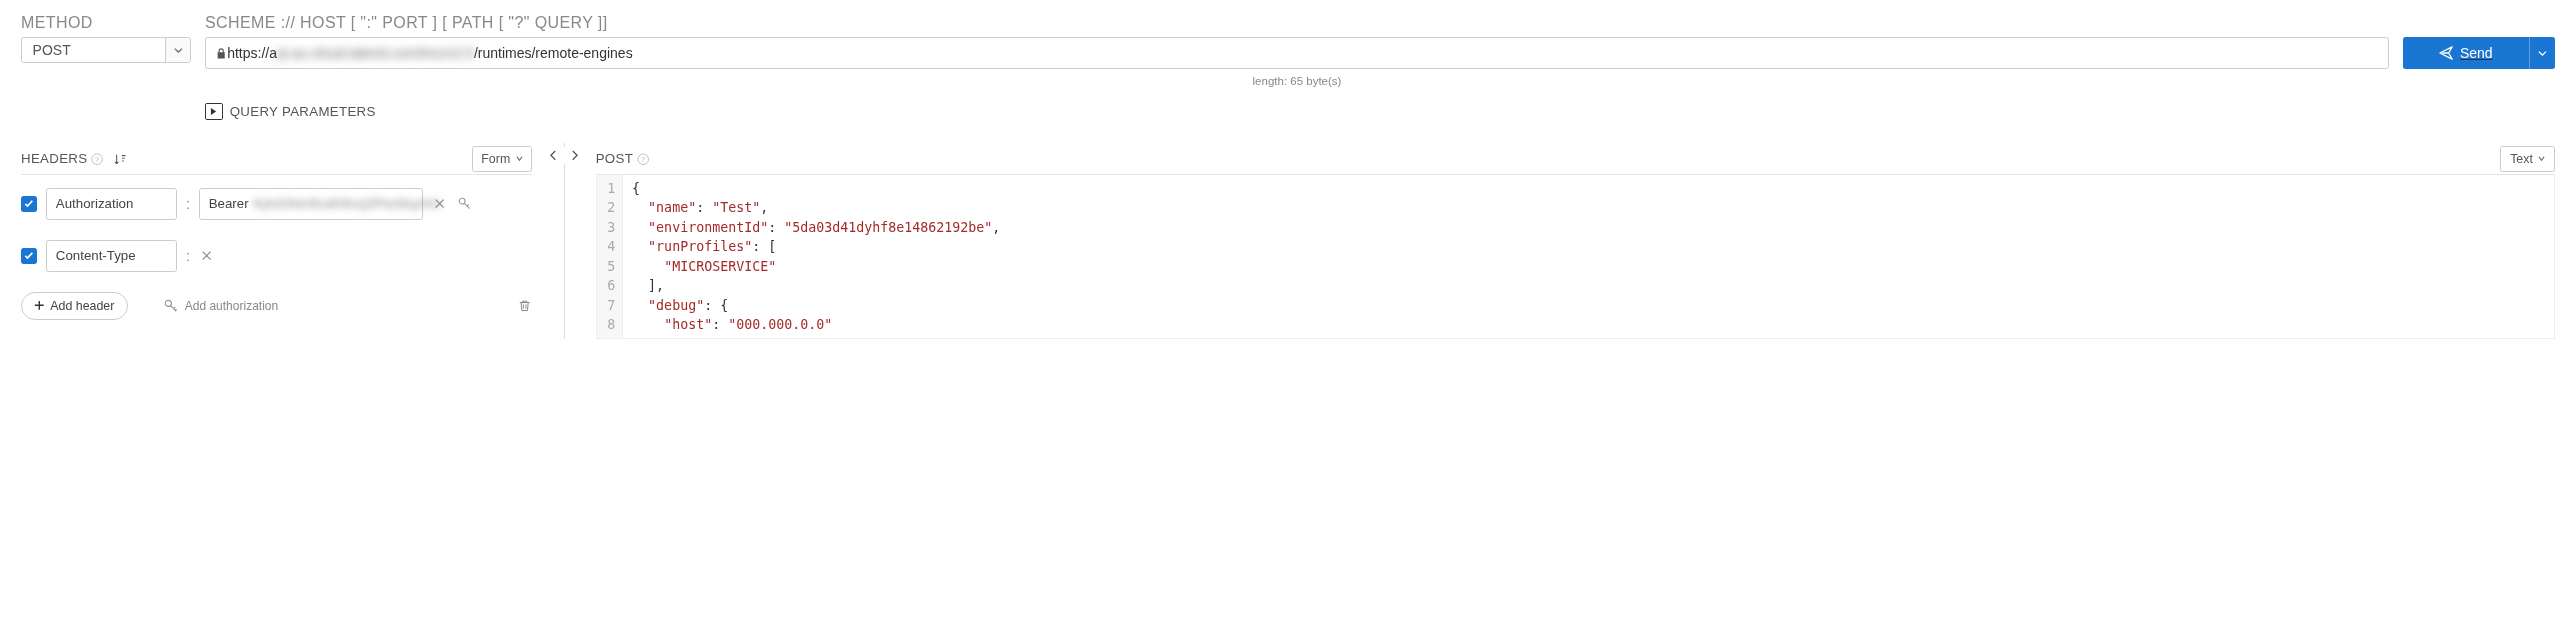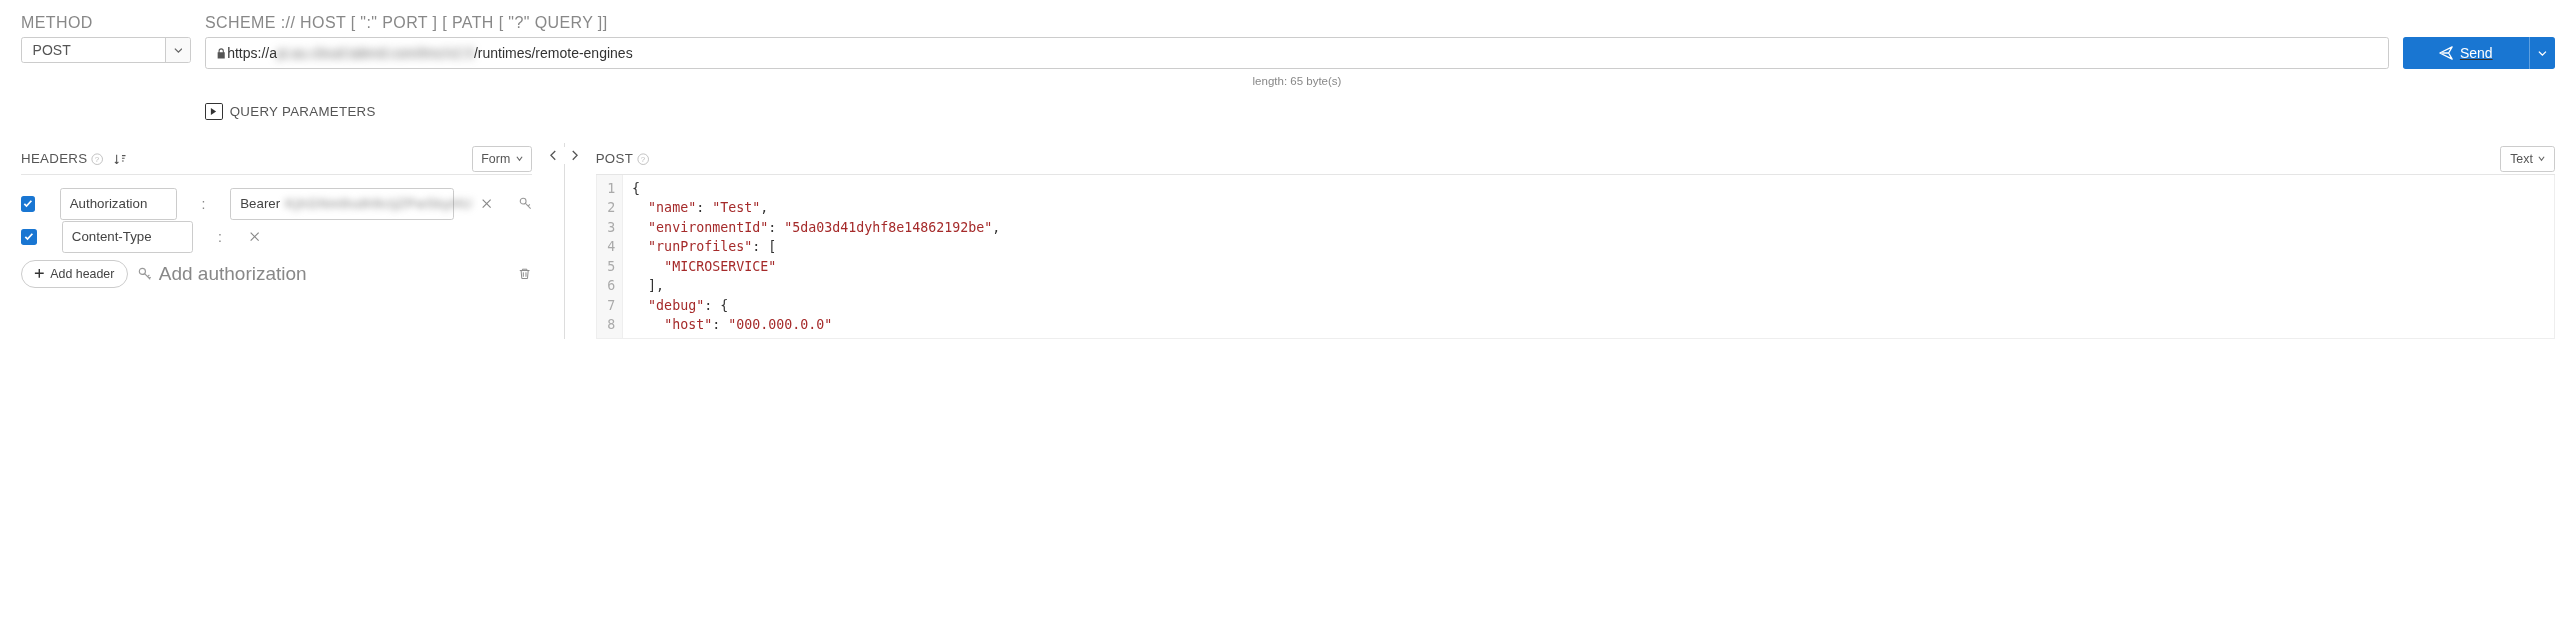--- a/index.html
+++ b/index.html
@@ -34,33 +34,33 @@
 .div-arrows svg { width: 7px; height: 10.6px; }
 .panel-right { flex: 1; padding-left: 17.7px; }
 .panel-head { display: flex; align-items: center; height: 32px; border-bottom: 0.9px solid #e5e5e5; }
 .panel-title { font-size: 13.3px; color: #555; letter-spacing: 0.3px; display: flex; align-items: center; gap: 3.5px; }
 .help-circ { width: 12.4px; height: 12.4px; }
 .sort-i { width: 12.4px; height: 12.4px; margin-left: 7px; }
 .panel-head-sp { flex: 1; }
 .form-sel { height: 26.5px; border: 0.9px solid #ccc; border-radius: 2.7px; padding: 0 8.8px; display: flex; align-items: center; gap: 5.3px; font-size: 12.4px; color: #555; }
 .form-sel svg { width: 7px; height: 7px; }
 .hdr-rows { margin-top: 12.4px; }
-.hdr-row { display: flex; align-items: center; gap: 25px; margin-bottom: 1px; }
+.hdr-row { display: flex; align-items: center; gap: 9px; margin-bottom: 20px; }
 .chk { width: 16px; height: 16px; background: #1976d2; border-radius: 2.7px; display: flex; align-items: center; justify-content: center; }
 .chk svg { width: 9.7px; height: 9.7px; }
 .hdr-key, .hdr-val { height: 32px; border: 0.9px solid #ccc; border-radius: 2.7px; padding: 0 8.8px; font-size: 13.3px; color: #444; display: flex; align-items: center; }
 .hdr-key { width: 131px; }
 .colon { color: #888; font-size: 14px; }
 .hdr-val { width: 224px; gap: 5.3px; }
 .val-blur { display: inline-block; filter: blur(3.5px); color: #777; letter-spacing: 0.9px; }
 .row-act { width: 16px; height: 16px; display: flex; align-items: center; justify-content: center; color: #888; cursor: pointer; }
 .row-act svg { width: 13.3px; height: 13.3px; }
-.ctl-row { display: flex; align-items: center; gap: 10px; margin-top: 7px; }
+.ctl-row { display: flex; align-items: center; gap: 36px; margin-top: 7px; }
 .add-hdr { border: 0.9px solid #ccc; border-radius: 16px; height: 28px; padding: 0 12.4px; display: flex; align-items: center; gap: 5.3px; font-size: 12.4px; color: #444; }
-.add-auth { display: flex; align-items: center; gap: 7px; color: #888; font-size: 19px; }
+.add-auth { display: flex; align-items: center; gap: 7px; color: #888; font-size: 12px; }
 .add-auth svg { width: 14px; height: 14px; }
 .ctl-sp { flex: 1; }
 .code-area { display: flex; border: 0.9px solid #eee; border-top: none; font-family: "Menlo", "Consolas", monospace; font-size: 13.3px; }
 .gutter { background: #f7f7f7; color: #aaa; text-align: right; padding: 3.5px 7px 3.5px 10.6px; border-right: 0.9px solid #eee; user-select: none; }
 .gutter div { height: 19.5px; line-height: 19.5px; }
 .code { padding: 3.5px 8.8px; }
 .code .ln { height: 19.5px; line-height: 19.5px; white-space: pre; }
 .tok-p { color: #333; }
 .tok-k { color: #a52a2a; }
 .tok-s { color: #a52a2a; }

